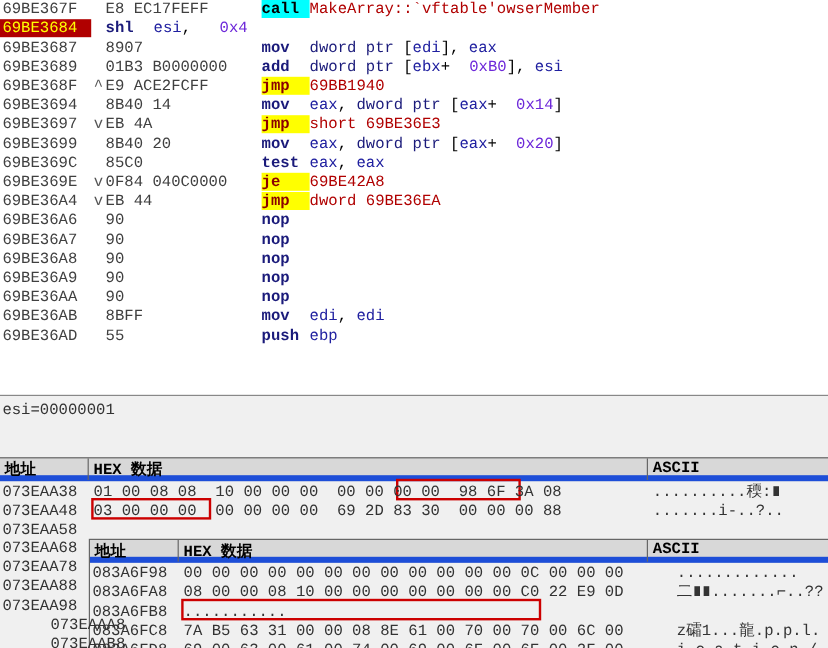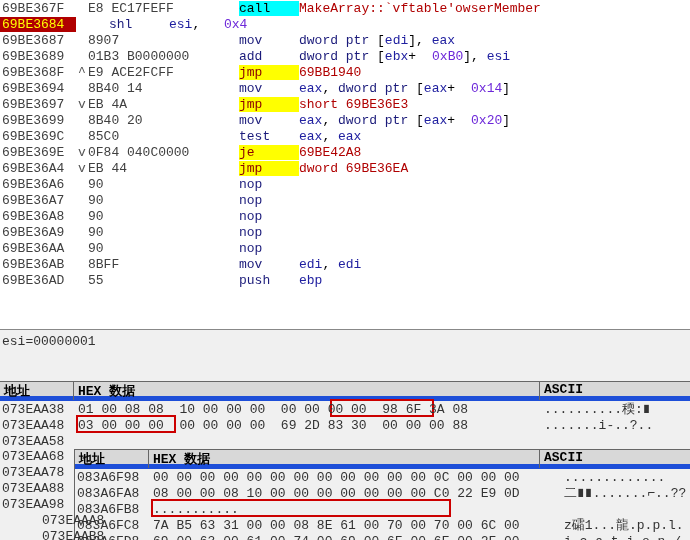--- a/index.html
+++ b/index.html
@@ -1,23 +1,23 @@
 <!DOCTYPE html>
 <html><head>
 <meta charset="utf-8">
 <style>
 * { margin:0; padding:0; box-sizing:border-box; }
 body { font-family:'Courier New',monospace; font-size:13px; background:#f0f0f0; width:690px; height:540px; overflow:hidden; }
 .pane { background:#fff; }
 .disasm { height:330px; overflow:hidden; border-bottom:1px solid #888; }
-.row { display:flex; align-items:center; height:16px; white-space:pre; }
+.row { display:flex; align-items:flex-start; height:16px; white-space:pre; }
 .addr { width:76px; color:#404040; padding-left:2px; }
 .exp { width:12px; color:#555; text-align:center; }
 .bytes { width:130px; color:#404040; }
-.mnem { width:60px; font-weight:normal;margin-left:21px; }
+.mnem { width:40px; font-weight:bold; }
 .mnem.call { background:#00ffff; color:#000; }
 .mnem.mov, .mnem.add, .mnem.test, .mnem.nop, .mnem.push, .mnem.shl { color:#1a1a7a; }
 .mnem.jmp, .mnem.je { background:#ffff00; color:#8b0000; }
 .ops { flex:1; }
 .ops .reg { color:#2020a0; }
 .ops .num { color:#6d28d9;margin-left:16px; }
 .ops .lbl { color:#b00000; }
 .ops .kw { color:#1a1a7a; }
 .row.sel .addr { background:#b00000; color:#ffff00; }
 .status { padding:4px 2px; color:#333; }

